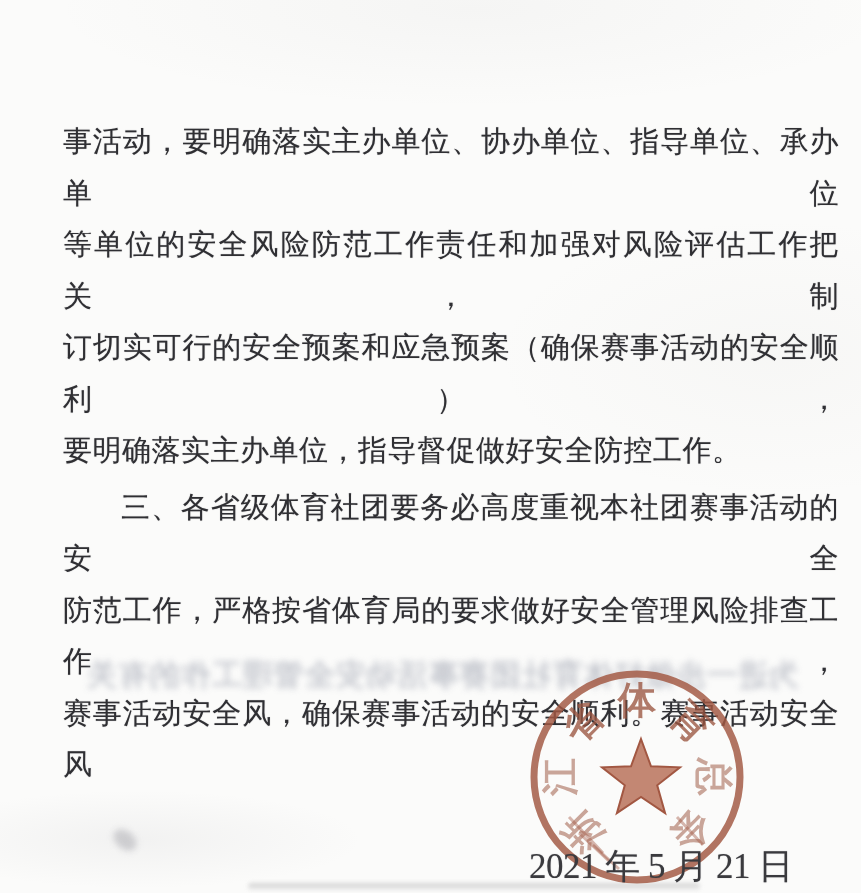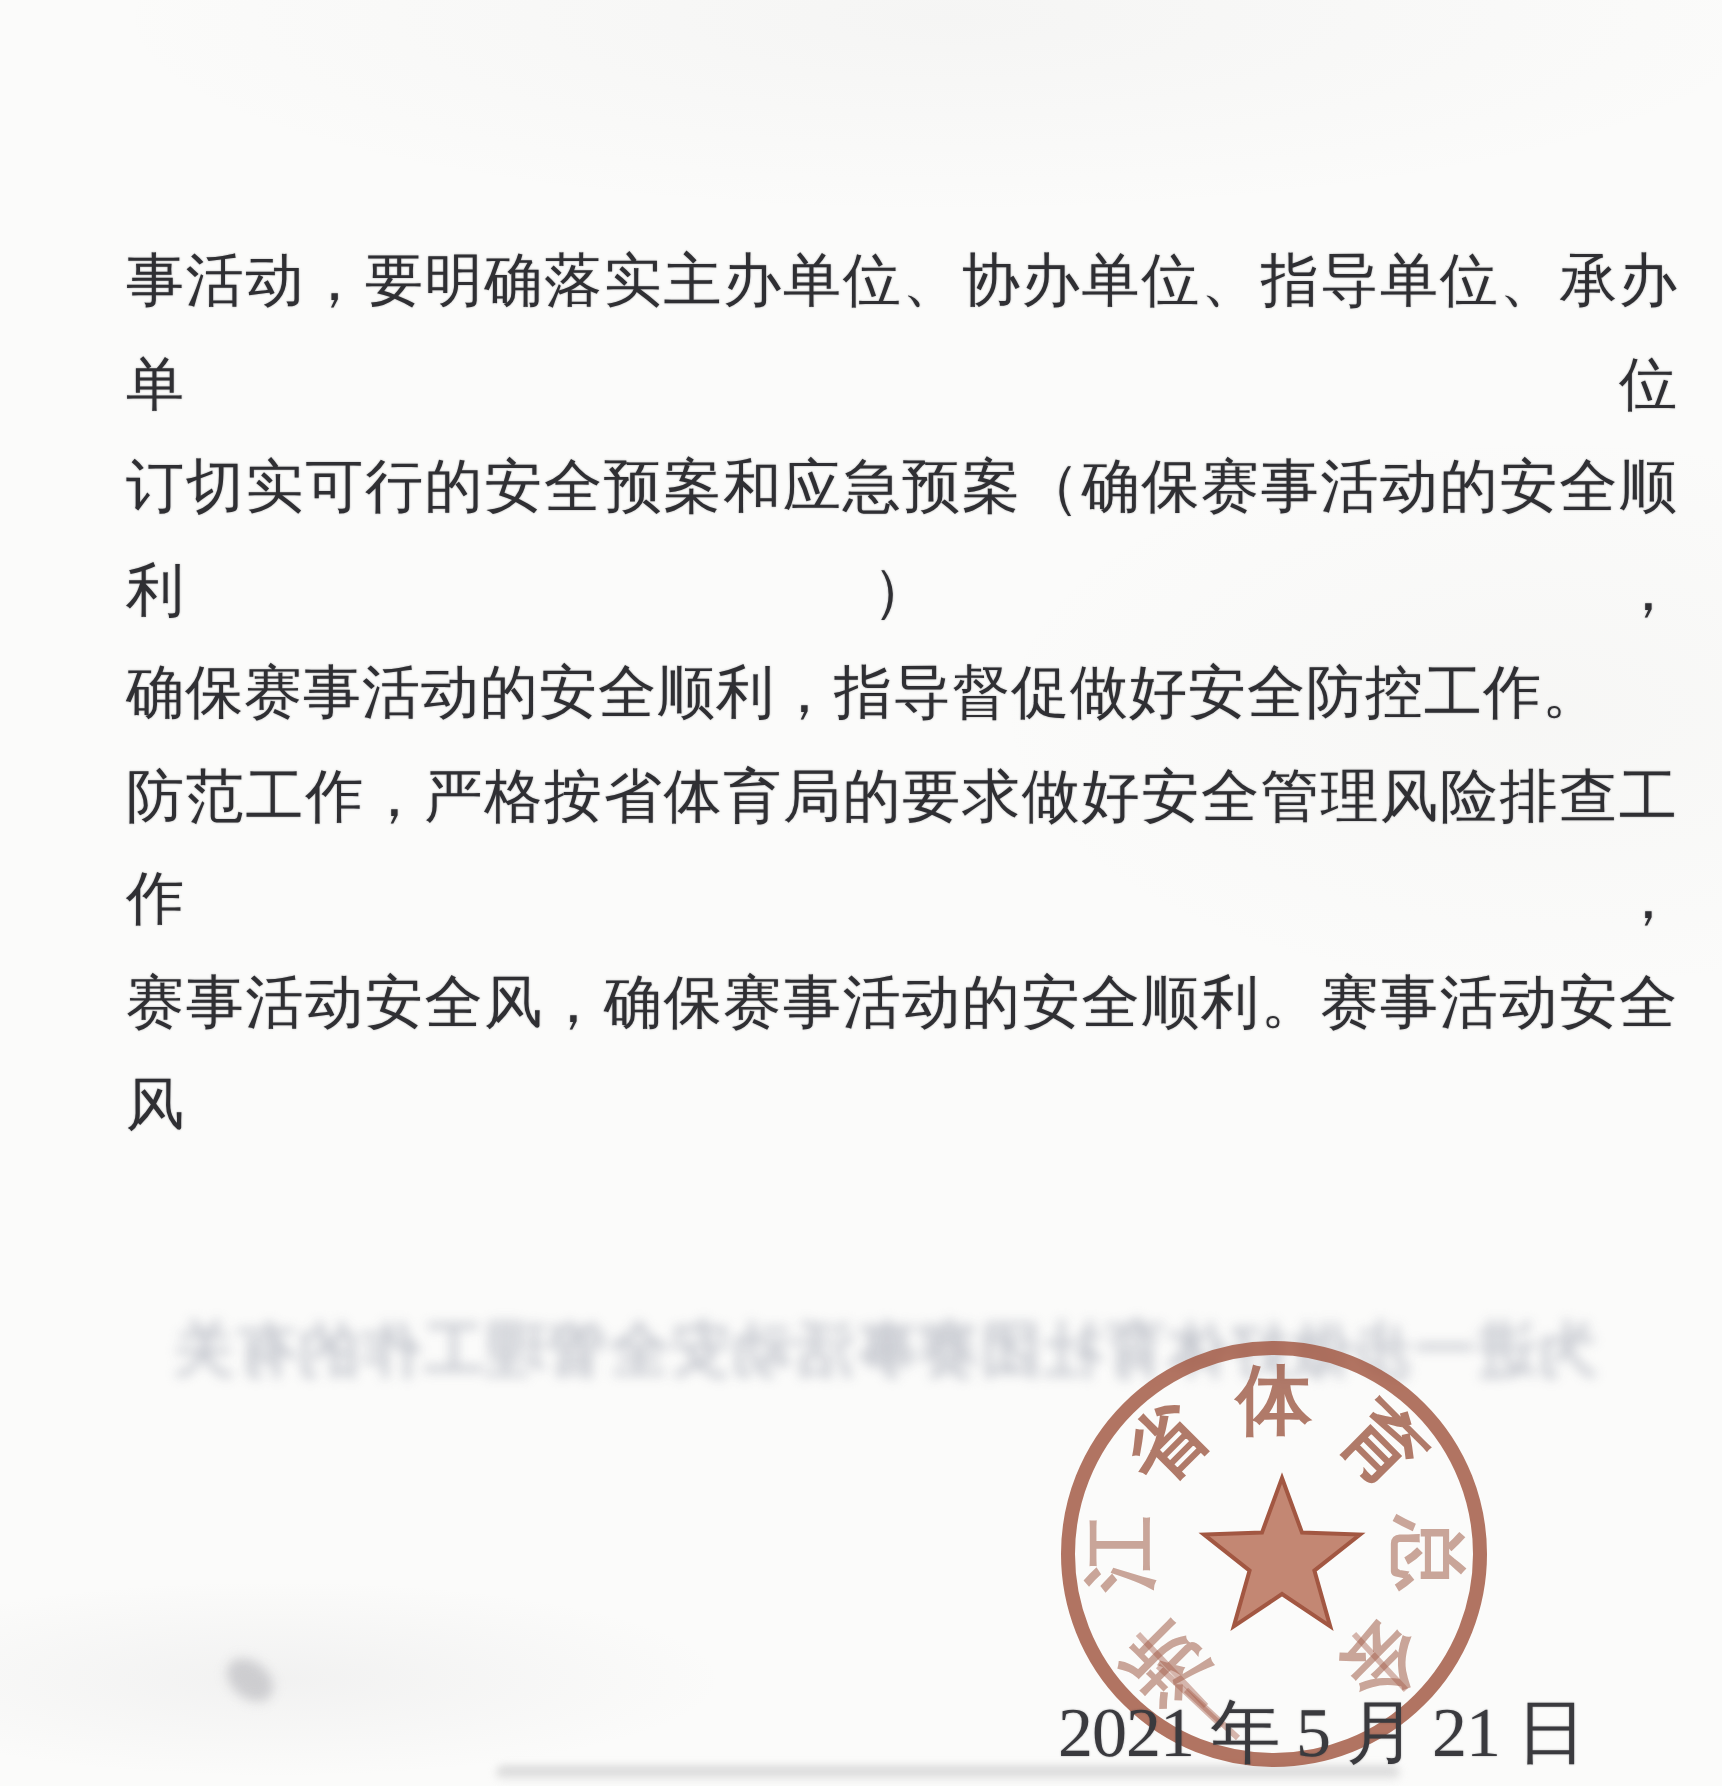--- a/index.html
+++ b/index.html
@@ -104,22 +104,24 @@
     z-index: 0;
   }
 </style>
 </head>
 <body>
 
 <div class="page">
 
   <div class="body-text">
     <div class="line">事活动，要明确落实主办单位、协办单位、指导单位、承办单位</div>
+    <div class="line">等单位的安全风险防范工作责任和加强对风险评估工作把关，制</div>
     <div class="line">订切实可行的安全预案和应急预案（确保赛事活动的安全顺利），</div>
-    <div class="line no-just">确保赛事活动的安全顺利，指导督促做好安全防控工作。</div>
+    <div class="line no-just">要明确落实主办单位，指导督促做好安全防控工作。</div>
+    <div class="line indent gap-sm">三、各省级体育社团要务必高度重视本社团赛事活动的安全</div>
     <div class="line">防范工作，严格按省体育局的要求做好安全管理风险排查工作，</div>
     <div class="line">赛事活动安全风，确保赛事活动的安全顺利。赛事活动安全风</div>
 
   </div>
 
   <div class="bleed">为进一步做好体育社团赛事活动安全管理工作的有关要求通知</div>
 
   <svg class="seal" viewBox="0 0 222 222" aria-hidden="true">
     <circle cx="110" cy="110" r="103" fill="none" stroke="#a25742" stroke-width="7" stroke-opacity="0.87"></circle>
     <polygon points="114,72 124,99.3 153,100.3 130.2,118.3 138.1,146.2 114,130 89.9,146.2 97.8,118.3 75,100.3 104,99.3" fill="#b56b52" stroke="#9e4f39" stroke-width="2" fill-opacity="0.85"></polygon>

